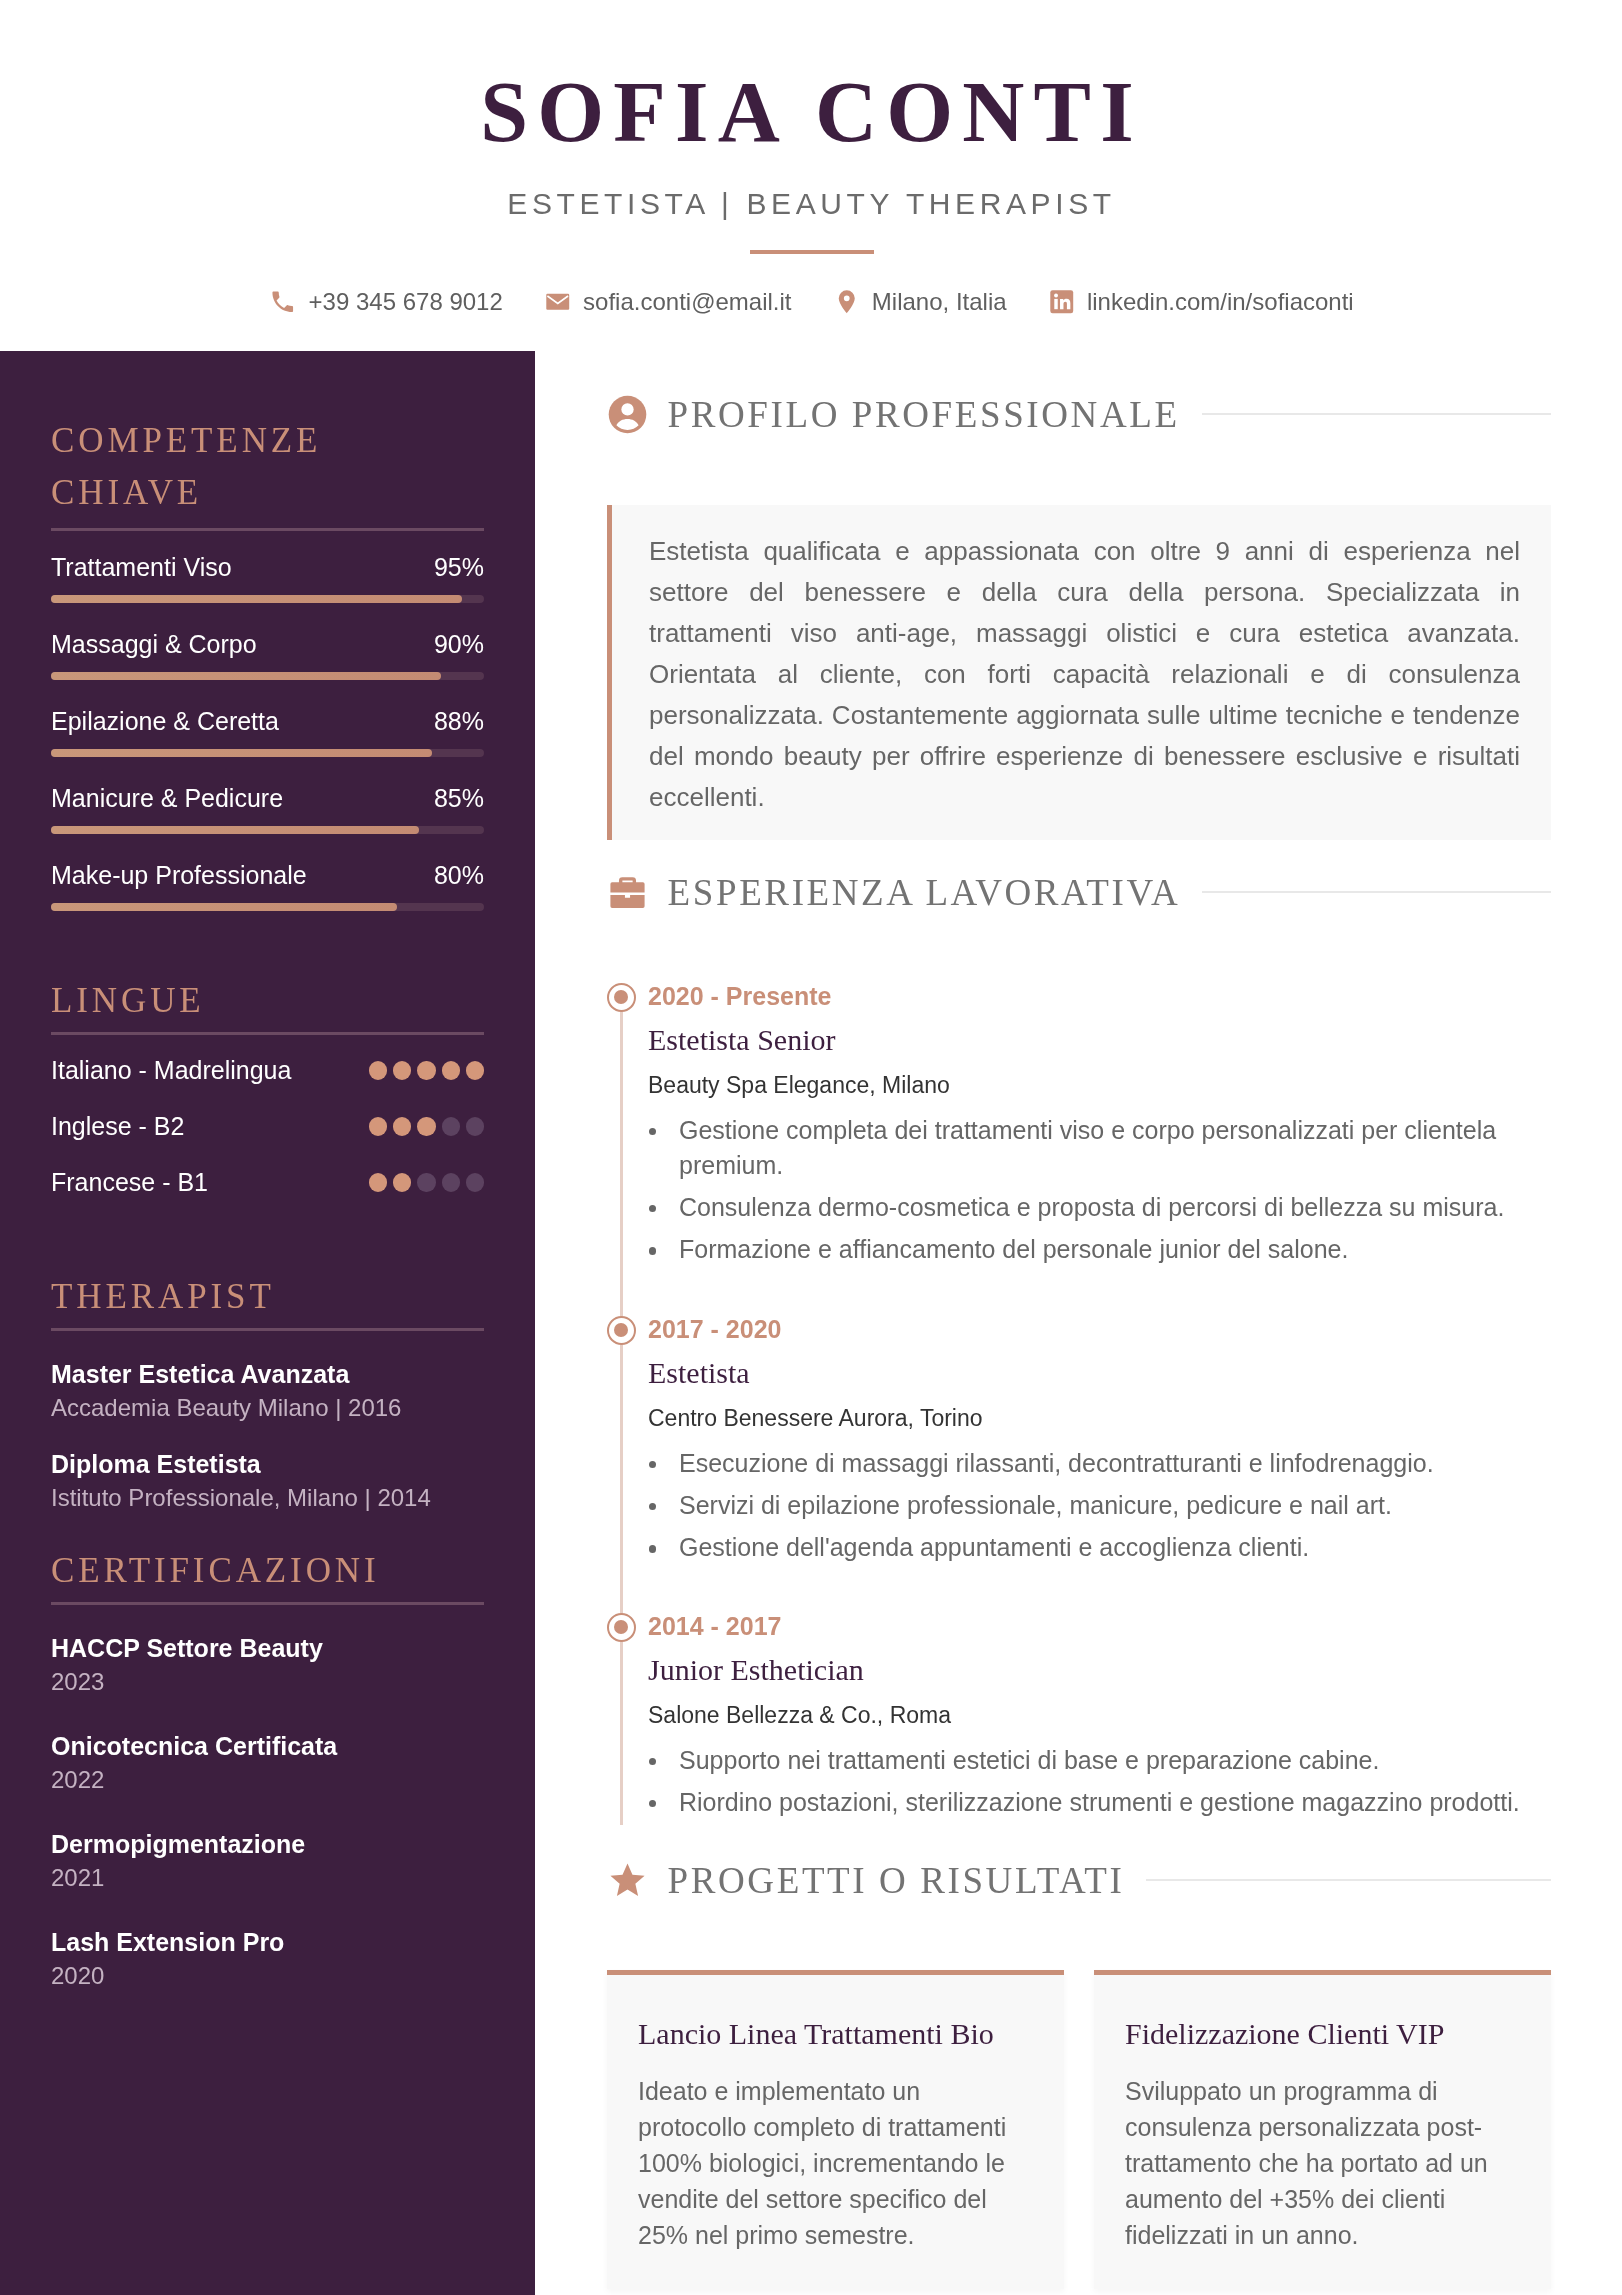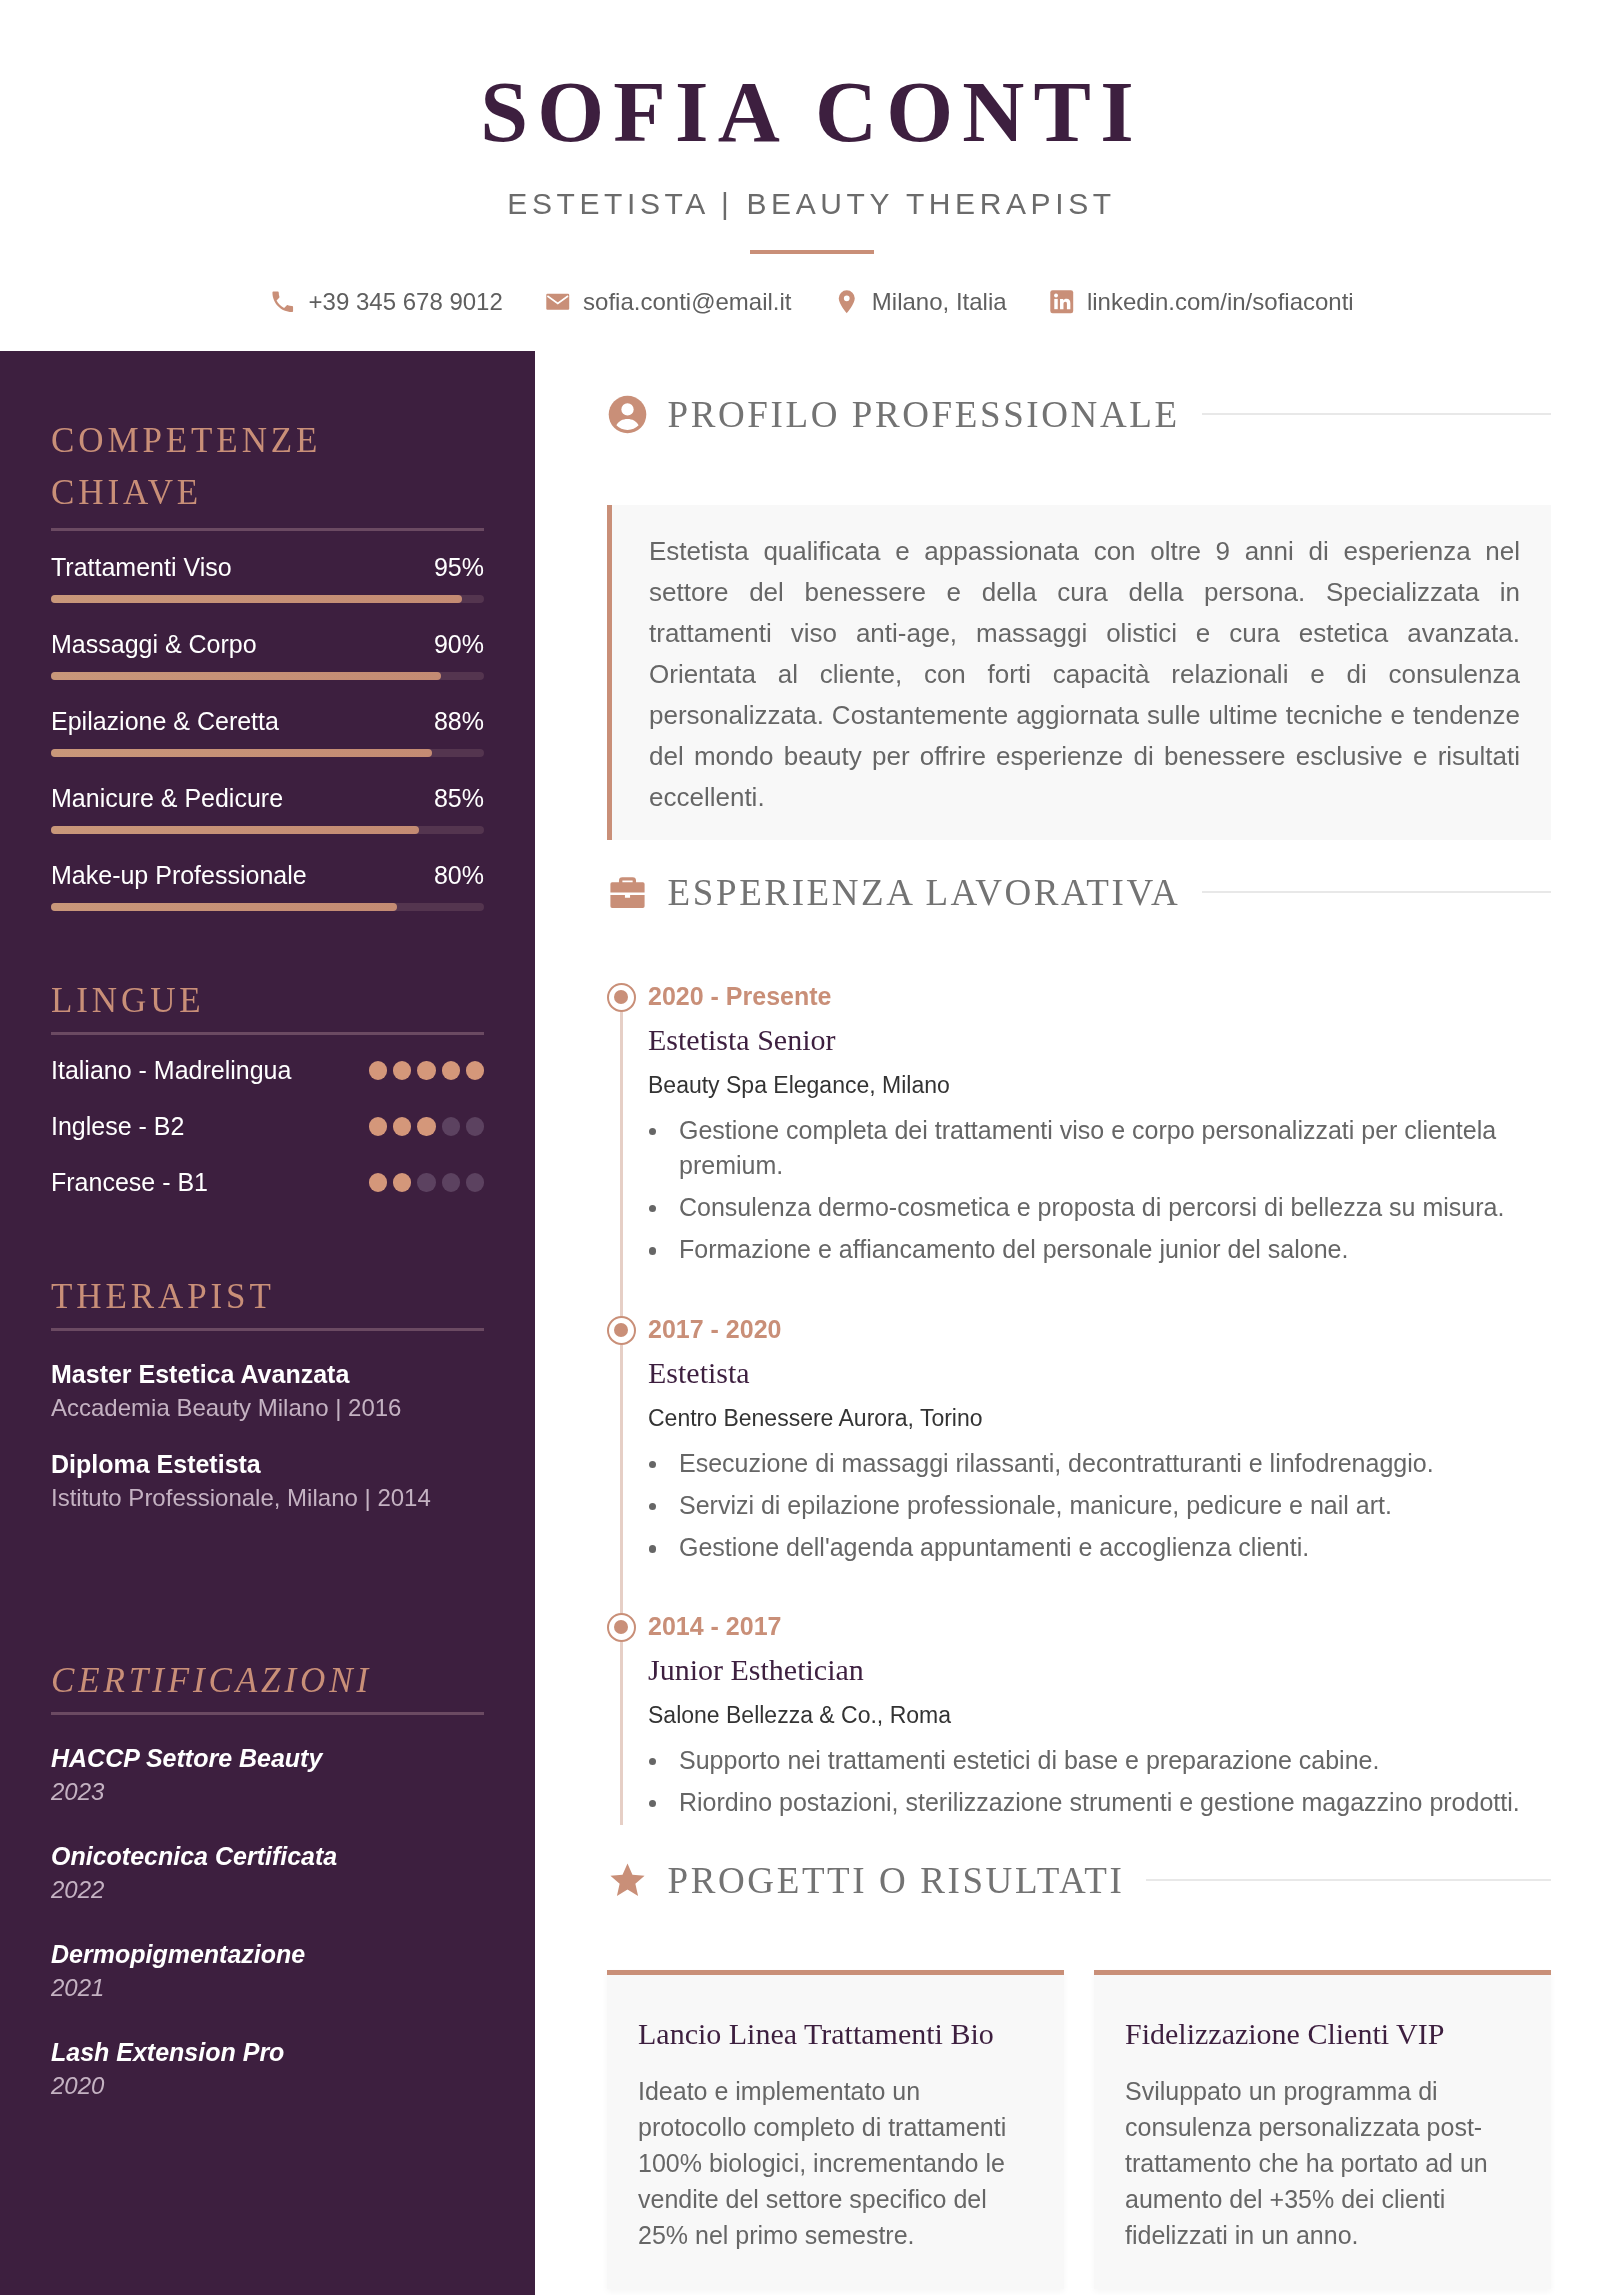--- a/index.html
+++ b/index.html
@@ -191,21 +191,21 @@
     <div style="margin-bottom:22px;">
       <div class="edu-title">Master Estetica Avanzata</div>
       <div class="edu-sub">Accademia Beauty Milano | 2016</div>
     </div>
     <div>
       <div class="edu-title">Diploma Estetista</div>
       <div class="edu-sub">Istituto Professionale, Milano | 2014</div>
     </div>
   </section>
 
-  <section class="sb-inner" style="top:1304px;font-style:italic;">
+  <section class="sb-inner" style="top:1194px;">
     <h2 class="sb-title serif">CERTIFICAZIONI</h2>
     <div class="sb-rule" style="margin-top:5.2px; margin-bottom:26px;"></div>
     <div style="margin-bottom:30px;">
       <div class="edu-title">HACCP Settore Beauty</div>
       <div class="edu-sub">2023</div>
     </div>
     <div style="margin-bottom:30px;">
       <div class="edu-title">Onicotecnica Certificata</div>
       <div class="edu-sub">2022</div>
     </div>

